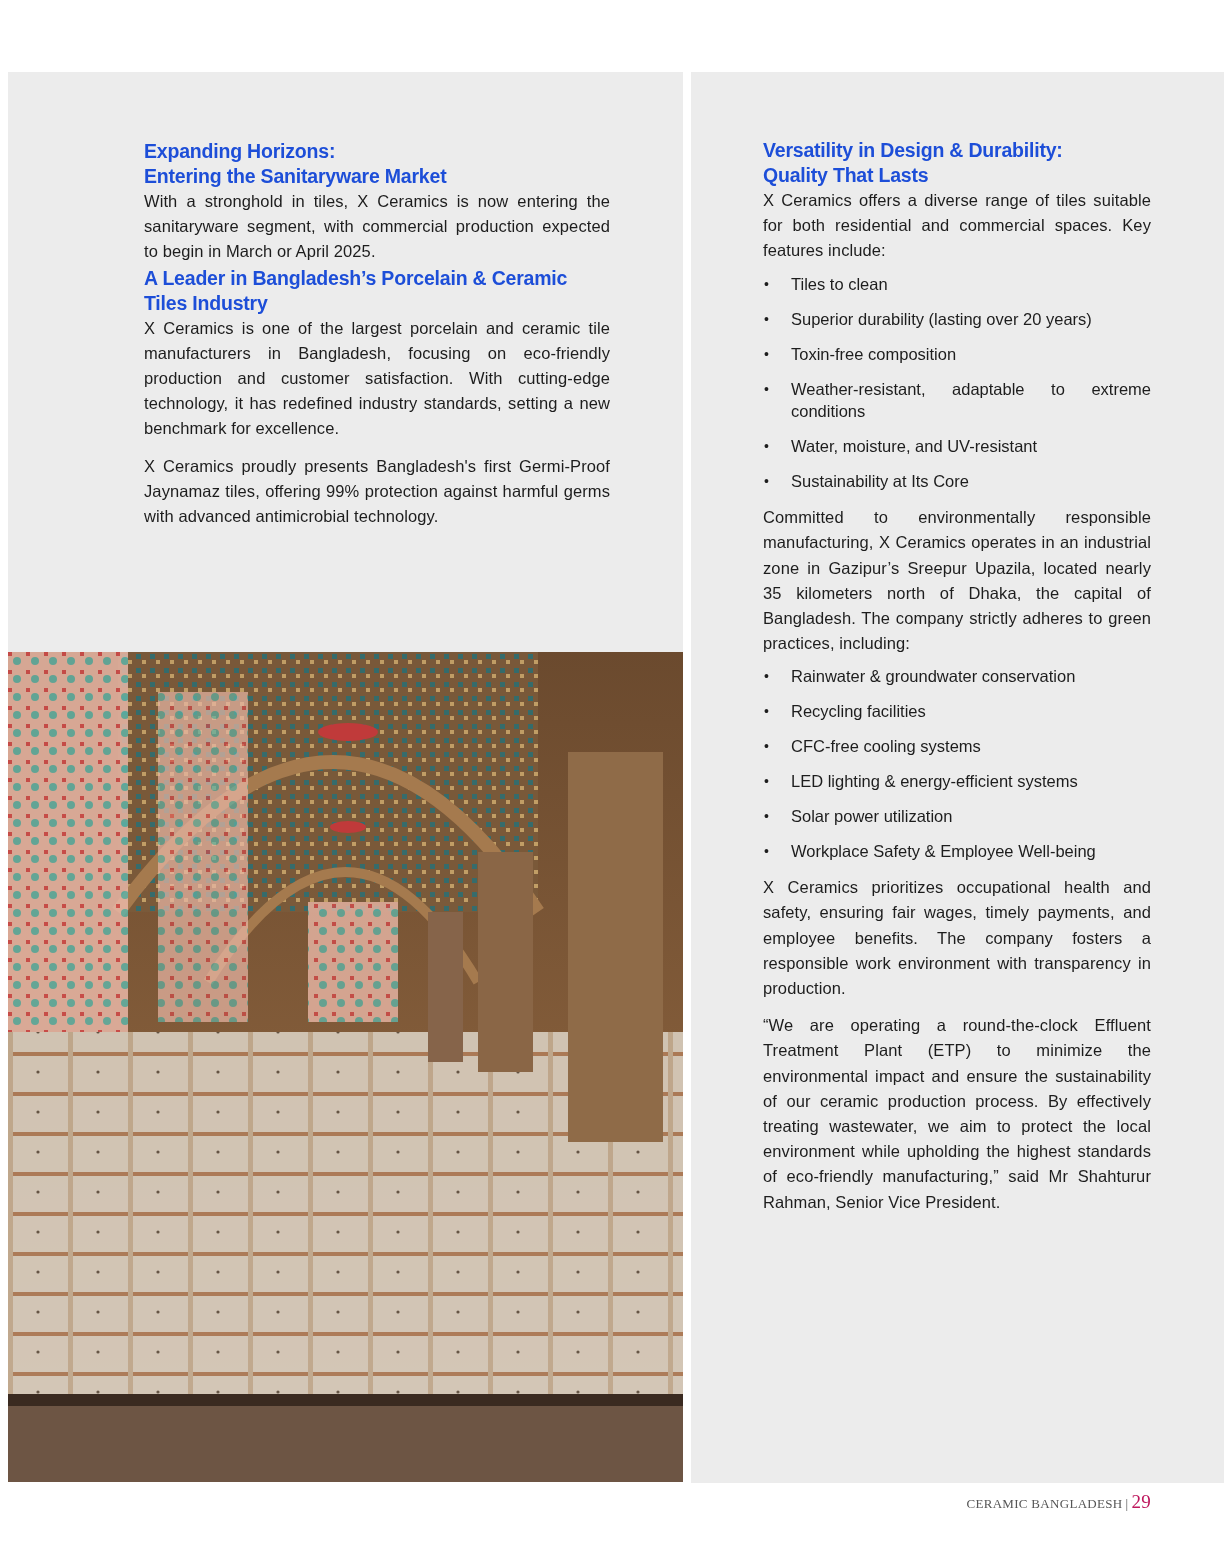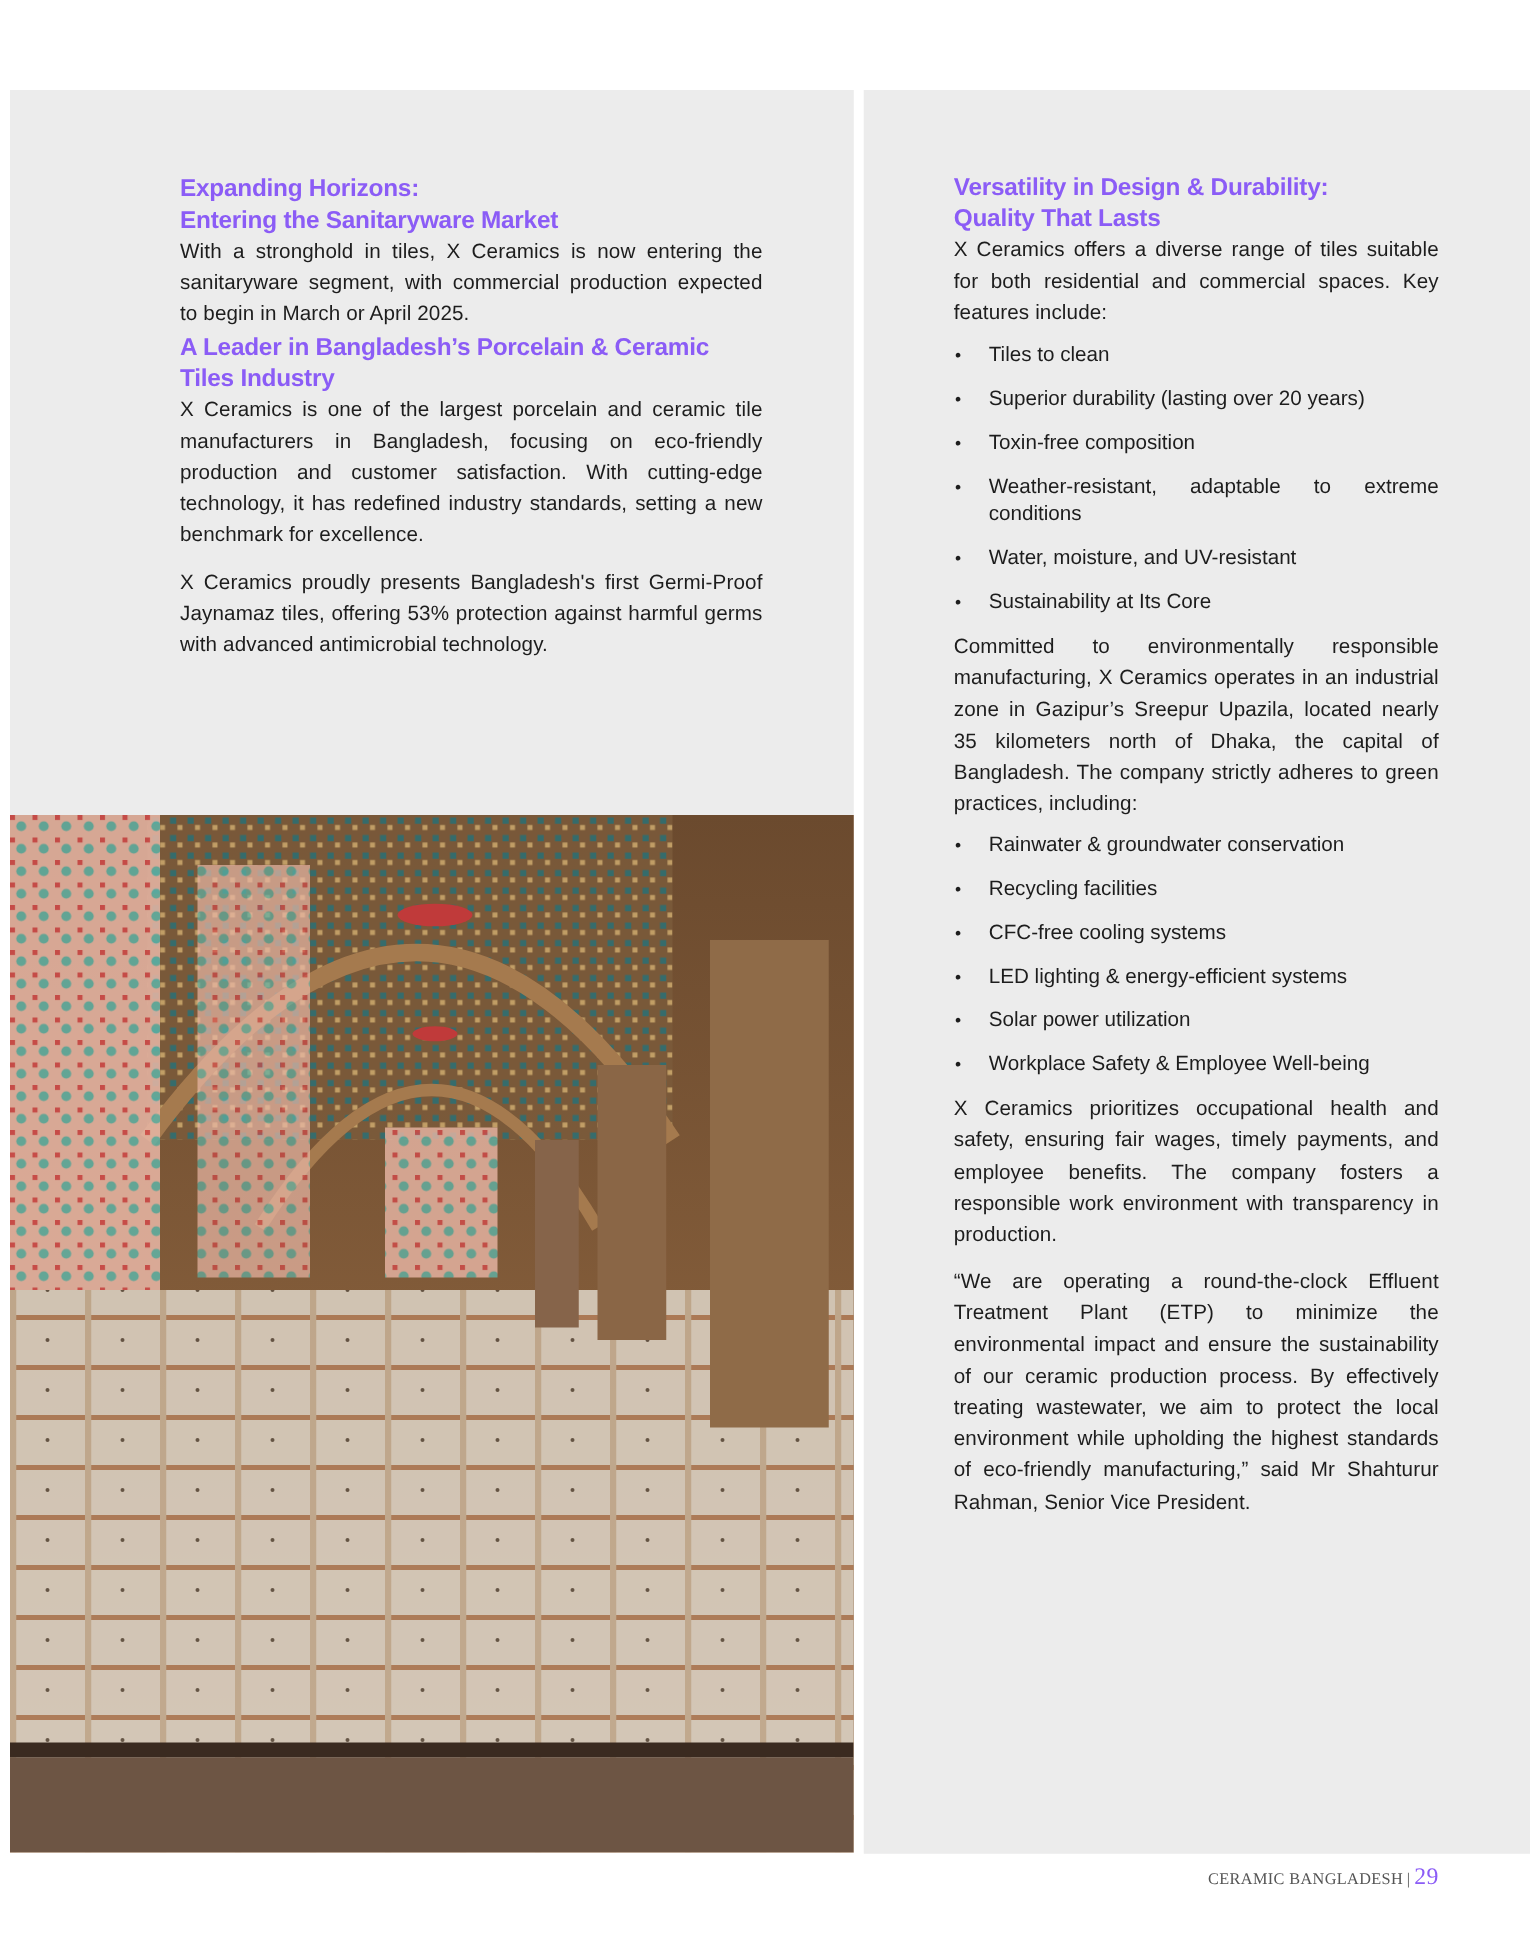--- a/index.html
+++ b/index.html
@@ -9,21 +9,21 @@
     }
     .panel { position: absolute; background: #ececec; }
     #panel-left { left: 8px; top: 72px; width: 675px; height: 580px; }
     #panel-right { left: 691px; top: 72px; width: 533px; height: 1411px; }
 
     .col { position: absolute; }
     #col-left { left: 144px; top: 138px; width: 466px; }
     #col-right { left: 763px; top: 138px; width: 388px; }
 
     h2 {
-      margin: 0; color: #8b5cf6; font-weight: bold; font-size: 19.5px; line-height: 25px;
+      margin: 0; color: #1d4ed8; font-weight: bold; font-size: 19.5px; line-height: 25px;
       letter-spacing: -0.2px;
     }
     p {
       margin: 0; font-size: 16.5px; line-height: 25.2px; text-align: justify; text-align-last: left;
       letter-spacing: 0.1px;
     }
     #col-left h2 { margin-top: 1px; }
     .gap-after-head { margin-top: 0; }
     .sec2 { margin-top: 23px; }
     .para-gap { margin-top: 12px; }
@@ -43,38 +43,38 @@
       position: absolute; left: 8px; top: 652px; width: 675px; height: 830px; overflow: hidden;
       background: #8a6a4e;
     }
     #photo svg { display: block; width: 100%; height: 100%; }
 
     #footer {
       position: absolute; right: 73px; top: 1491px; font-family: "Liberation Serif", "DejaVu Serif", serif;
       color: #555; font-size: 13px; letter-spacing: 0.3px;
     }
     #footer .sep { margin: 0 3px; }
-    #footer .num { font-size: 19px; color: #8b5cf6; }
+    #footer .num { font-size: 19px; color: #be185d; }
   </style>
 </head>
 <body>
 
 <div class="panel" id="panel-left"></div>
 <div class="panel" id="panel-right"></div>
 
 <div class="col" id="col-left">
   <h2>
     <span>Expanding Horizons:</span><br>
     <span>Entering the Sanitaryware Market</span>
   </h2>
   <p class="gap-after-head">With a stronghold in tiles, X Ceramics is now entering the sanitaryware segment, with commercial production expected to begin in March or April 2025.</p>
 
   <h2 class="sec2">A Leader in Bangladesh’s Porcelain &amp; Ceramic Tiles Industry</h2>
   <p>X Ceramics is one of the largest porcelain and ceramic tile manufacturers in Bangladesh, focusing on eco-friendly production and customer satisfaction. With cutting-edge technology, it has redefined industry standards, setting a new benchmark for excellence.</p>
-  <p class="para-gap">X Ceramics proudly presents Bangladesh's first Germi-Proof Jaynamaz tiles, offering 53% protection against harmful germs with advanced antimicrobial technology.</p>
+  <p class="para-gap">X Ceramics proudly presents Bangladesh's first Germi-Proof Jaynamaz tiles, offering 99% protection against harmful germs with advanced antimicrobial technology.</p>
 </div>
 
 <div id="photo">
   <svg viewBox="0 0 675 830" preserveAspectRatio="none">
     <defs>
       <linearGradient id="floorG" x1="0" y1="0" x2="0" y2="1">
         <stop offset="0" stop-color="#b8a48c"></stop>
         <stop offset="1" stop-color="#d8cbbd"></stop>
       </linearGradient>
       <linearGradient id="ceilG" x1="0" y1="0" x2="0" y2="1">

